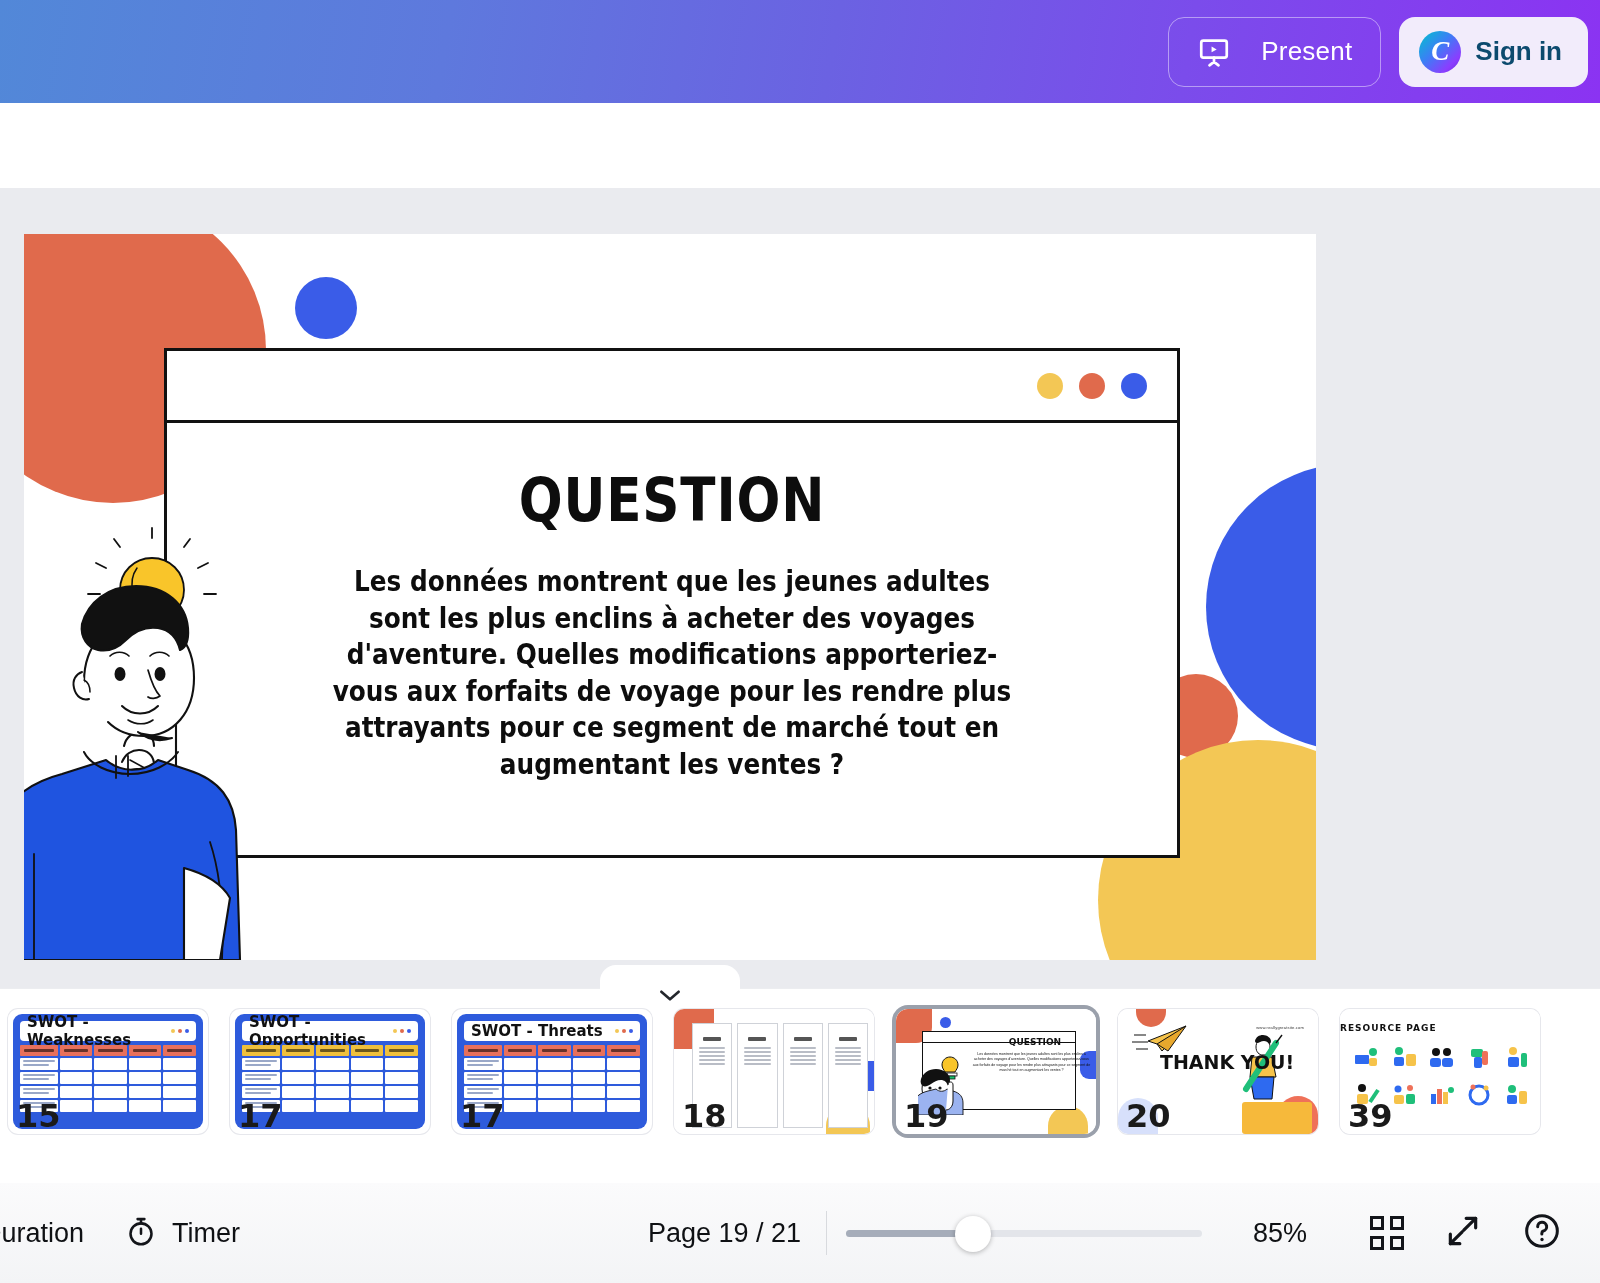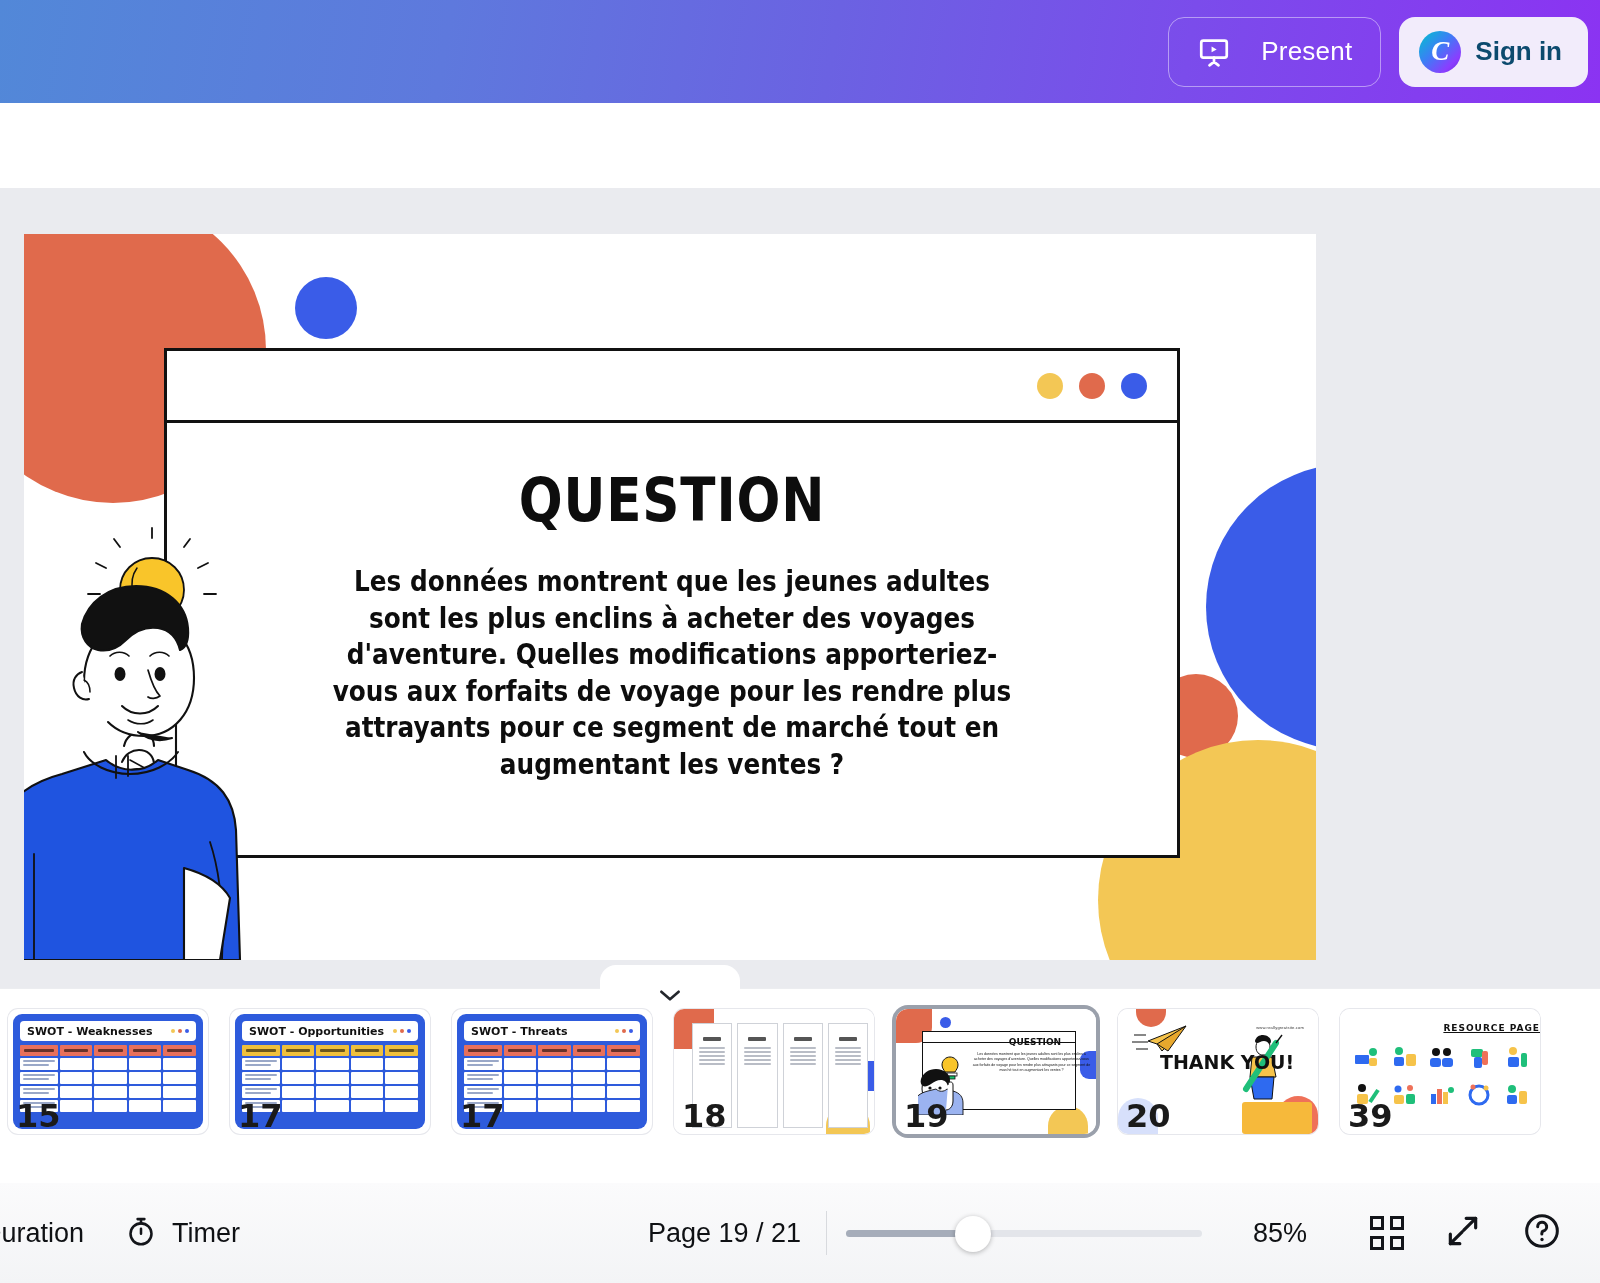--- a/index.html
+++ b/index.html
@@ -124,21 +124,21 @@
     font-family: "DejaVu Sans", sans-serif;
   }
   .thumb .inner { position: absolute; inset: 0; }
 
   
   .swot { position: absolute; inset: 5px; background: #2e5bdc; border-radius: 9px; padding: 7px; }
   .swot-head {
     background: #fff; border-radius: 4px; height: 20px; display: flex;
     align-items: center; justify-content: space-between; padding: 0 7px; margin-bottom: 4px;
   }
-  .swot-head .t { font-size: 11px; font-weight: 700; color: #111; font-family: "DejaVu Sans", sans-serif; }
+  .swot-head .t { font-size: 15px; font-weight: 700; color: #111; font-family: "DejaVu Sans", sans-serif; }
   .swot-head .dots { display: flex; gap: 3px; }
   .swot-head .dots i { width: 4px; height: 4px; border-radius: 50%; display: block; }
   .swot-table { display: flex; flex-direction: column; gap: 2px; }
   .swot-row { display: flex; gap: 2px; }
   .swot-row .c { flex: 1; height: 12px; background: #fff; border-radius: 1px; }
   .swot-row .c.first { flex: 1.15; }
   .swot-row.hdr .c { height: 11px; }
   .swot-row .c .mini { display:block; margin:2px 3px; height:2px; background:#9aa8c8; border-radius:1px; }
   .swot-row .c .mini.s { width: 70%; }
   .swot-row.hdr .c .mini { background: rgba(0,0,0,.55); height: 3px; margin: 4px 4px; }
@@ -151,24 +151,23 @@
   .col4 .col .cl { height: 2px; margin: 2px 2px; background: #b9bdc6; border-radius: 1px; }
 
   .ty-wrap { position: absolute; inset: 0; background: #fff; }
   .ty-text {
     position: absolute; left: 42px; top: 44px; font-size: 19px; font-weight: 700;
     line-height: 1.05; color: #111; font-family: "DejaVu Sans", sans-serif;
   }
   .ty-url { position: absolute; right: 14px; top: 16px; font-size: 4px; color: #333; letter-spacing:.2px;}
 
   .rp-title {
-    position: absolute; left: 0; right: 0; top: 14px; text-align: right;
+    position: absolute; left: 0; right: 0; top: 14px; text-align: left;
     font-size: 9px; font-weight: 700; letter-spacing: 1px; color: #111;
     font-family: "DejaVu Sans", sans-serif;
-    text-decoration: underline;
   }
   .rp-grid { position: absolute; left: 12px; right: 8px; top: 34px; display: grid; grid-template-columns: repeat(5,1fr); gap: 7px; }
   .rp-cell { height: 30px; display:flex; align-items:center; justify-content:center; }
 
   
   .q19 { position: absolute; inset: 0; background: #fff; overflow: hidden; }
   .q19 .frame { position: absolute; left: 26px; top: 22px; right: 20px; bottom: 24px; border: 1.2px solid #111; background: #fff; }
   .q19 .frame .bar { position: absolute; left:0; right:0; top:0; height: 11px; border-bottom: 1.2px solid #111; }
   .q19 .qt { position: absolute; left: 42%; top: 28px; right: 6px; text-align: center; font-size: 9px; font-weight: 700; color:#111; font-family:"DejaVu Sans",sans-serif;}
   .q19 .qb { position: absolute; left: 38%; top: 43px; right: 5px; font-size: 3.6px; line-height: 1.5; text-align: center; color:#111; }

